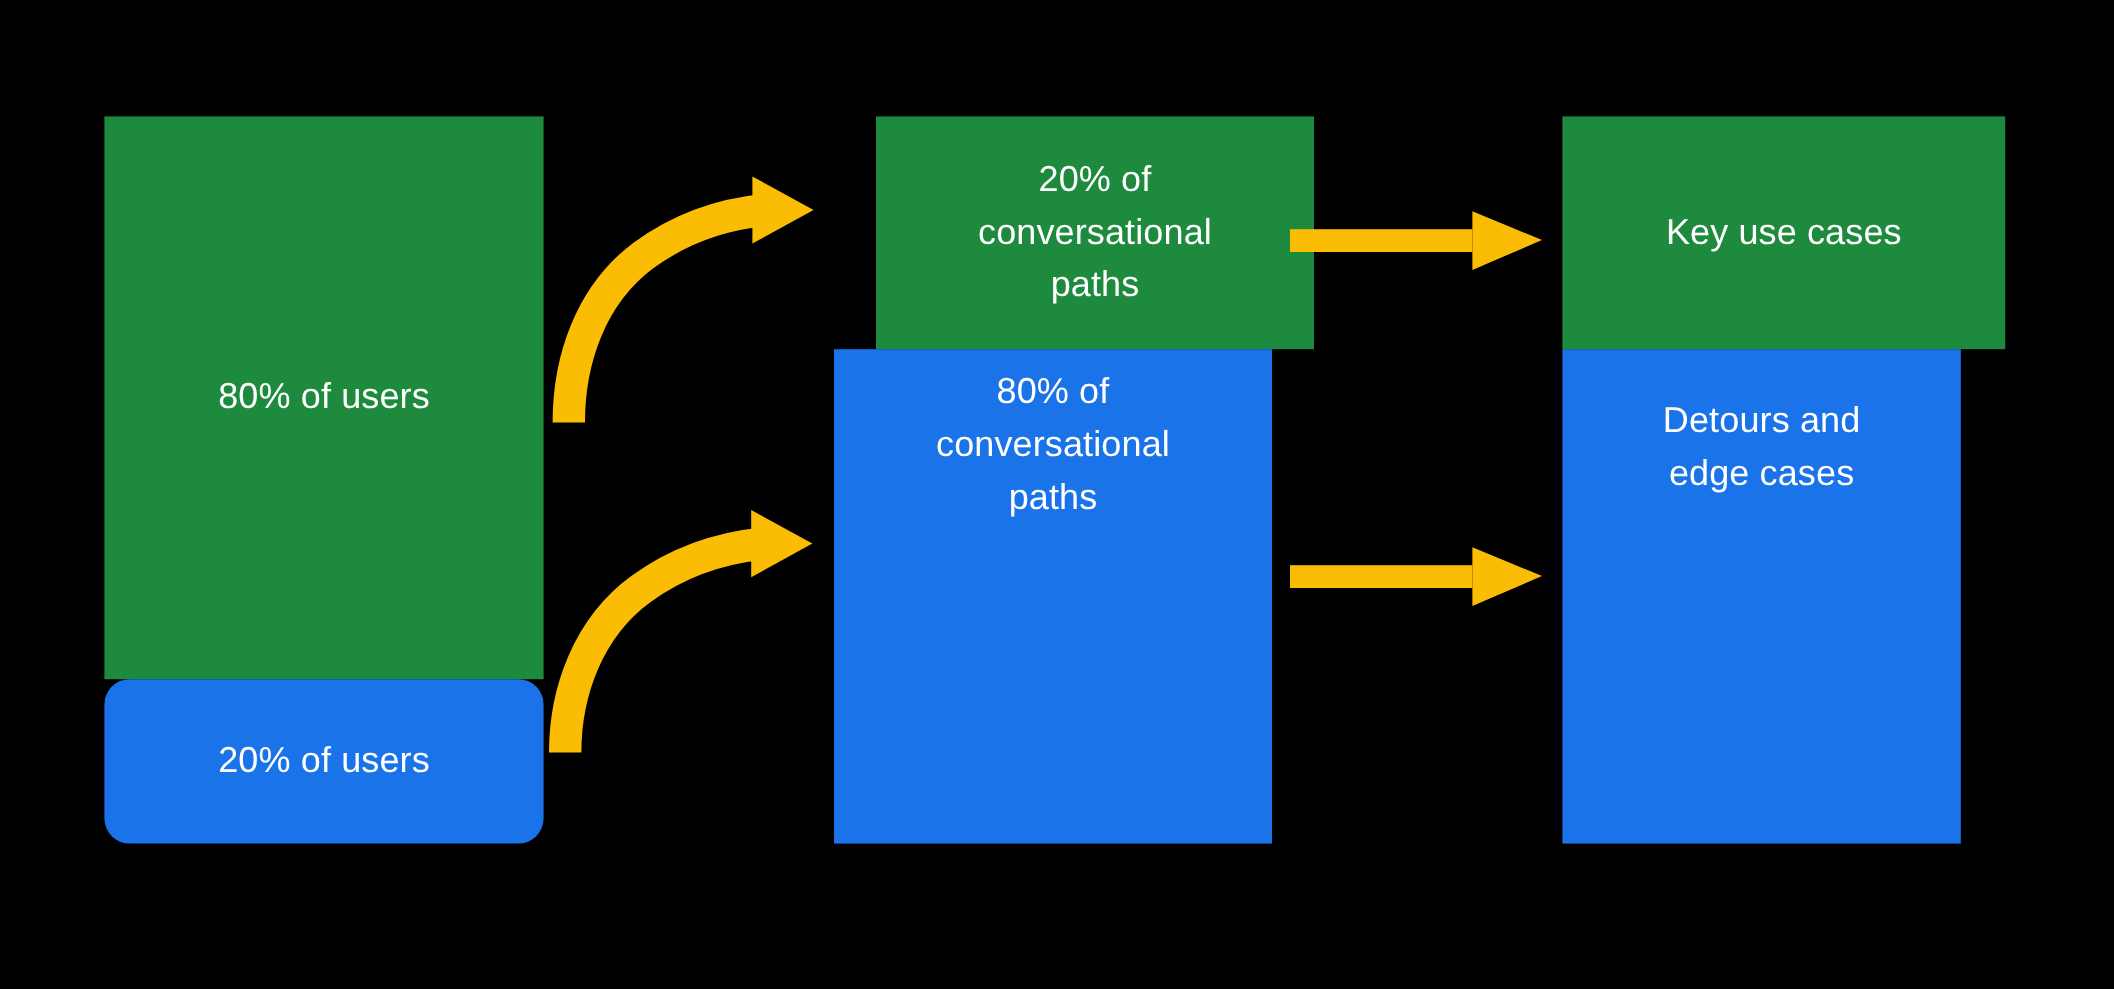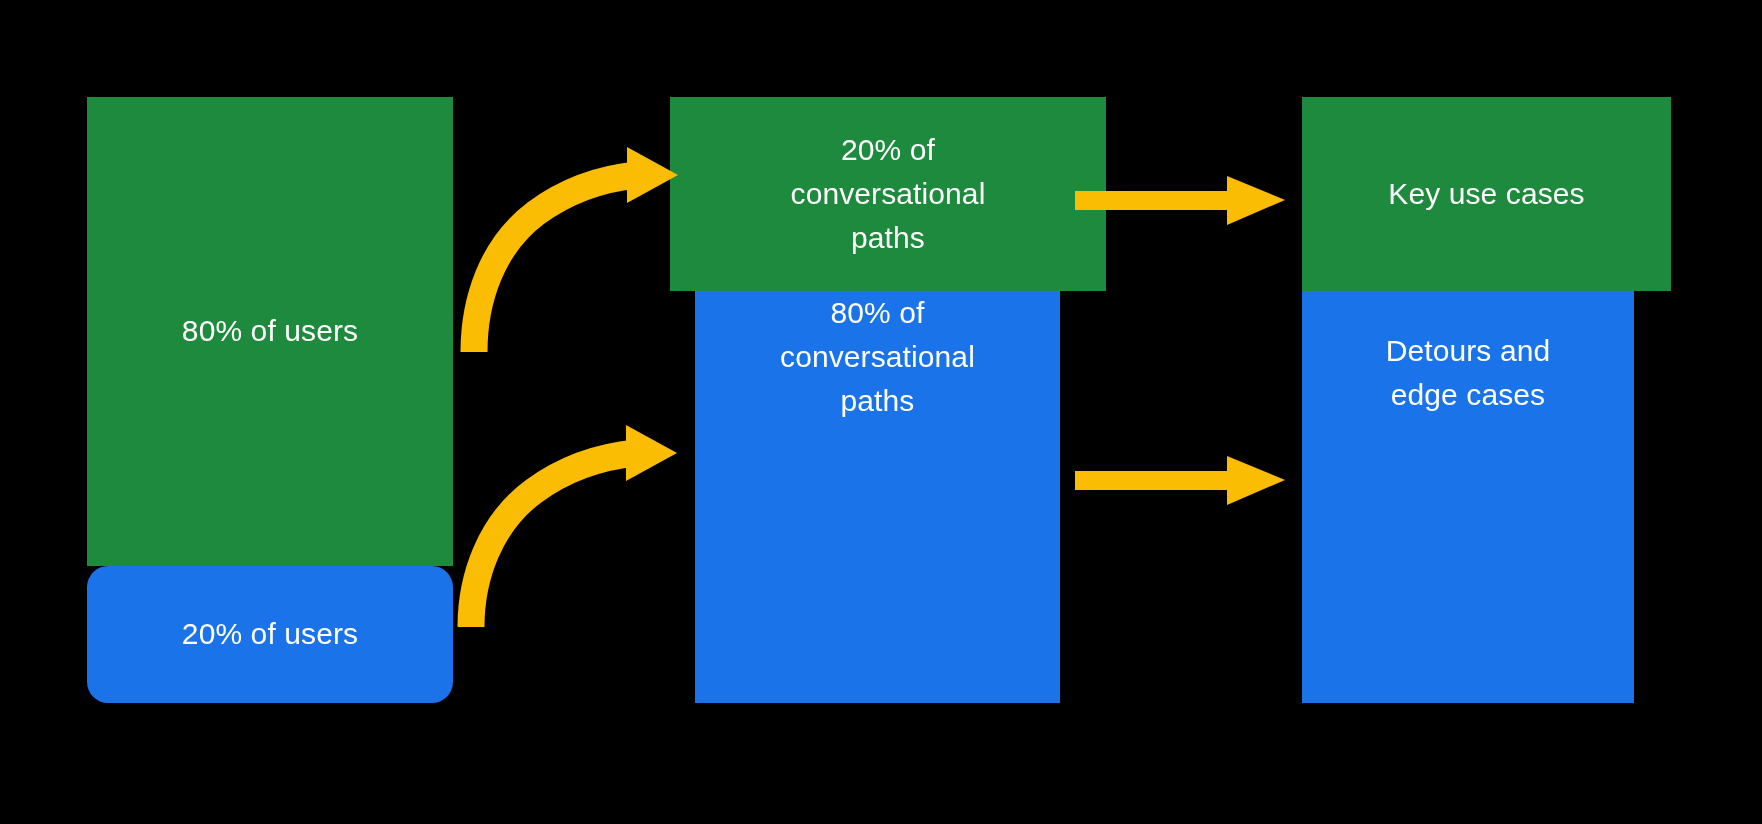--- a/index.html
+++ b/index.html
@@ -37,28 +37,28 @@
   }
   .block.green { background: #1E8A3D; }
   .block.blue  { background: #1A73E8; }
   .block.align-top { align-items: flex-start; }
   .block.align-top .label { padding-top: 22px; }
 
   
   #col1-green { left: 87px;  top: 97px;  width: 366px; height: 469px; }
   #col1-blue  { left: 87px;  top: 566px; width: 366px; height: 137px; border-radius: 21px; }
   
-  #col2-green { left: 670px; top: 97px;  width: 436px; height: 194px; }
+  #col2-green { left: 730px; top: 97px;  width: 365px; height: 194px; }
   #col2-blue  { left: 695px; top: 291px; width: 365px; height: 412px; }
   
   #col3-green { left: 1302px; top: 97px;  width: 369px; height: 194px; }
   #col3-blue  { left: 1302px; top: 291px; width: 332px; height: 412px; }
 
   
-  #col2-blue .label { padding-top: 0; }
+  #col2-blue .label { padding-top: 14px; }
   #col3-blue .label { padding-top: 38px; }
 
   .arrow-layer {
     position: absolute;
     left: 0; top: 0;
     width: 1762px; height: 824px;
     pointer-events: none;
   }
   .arrow-layer .hit { pointer-events: auto; }
 </style>

